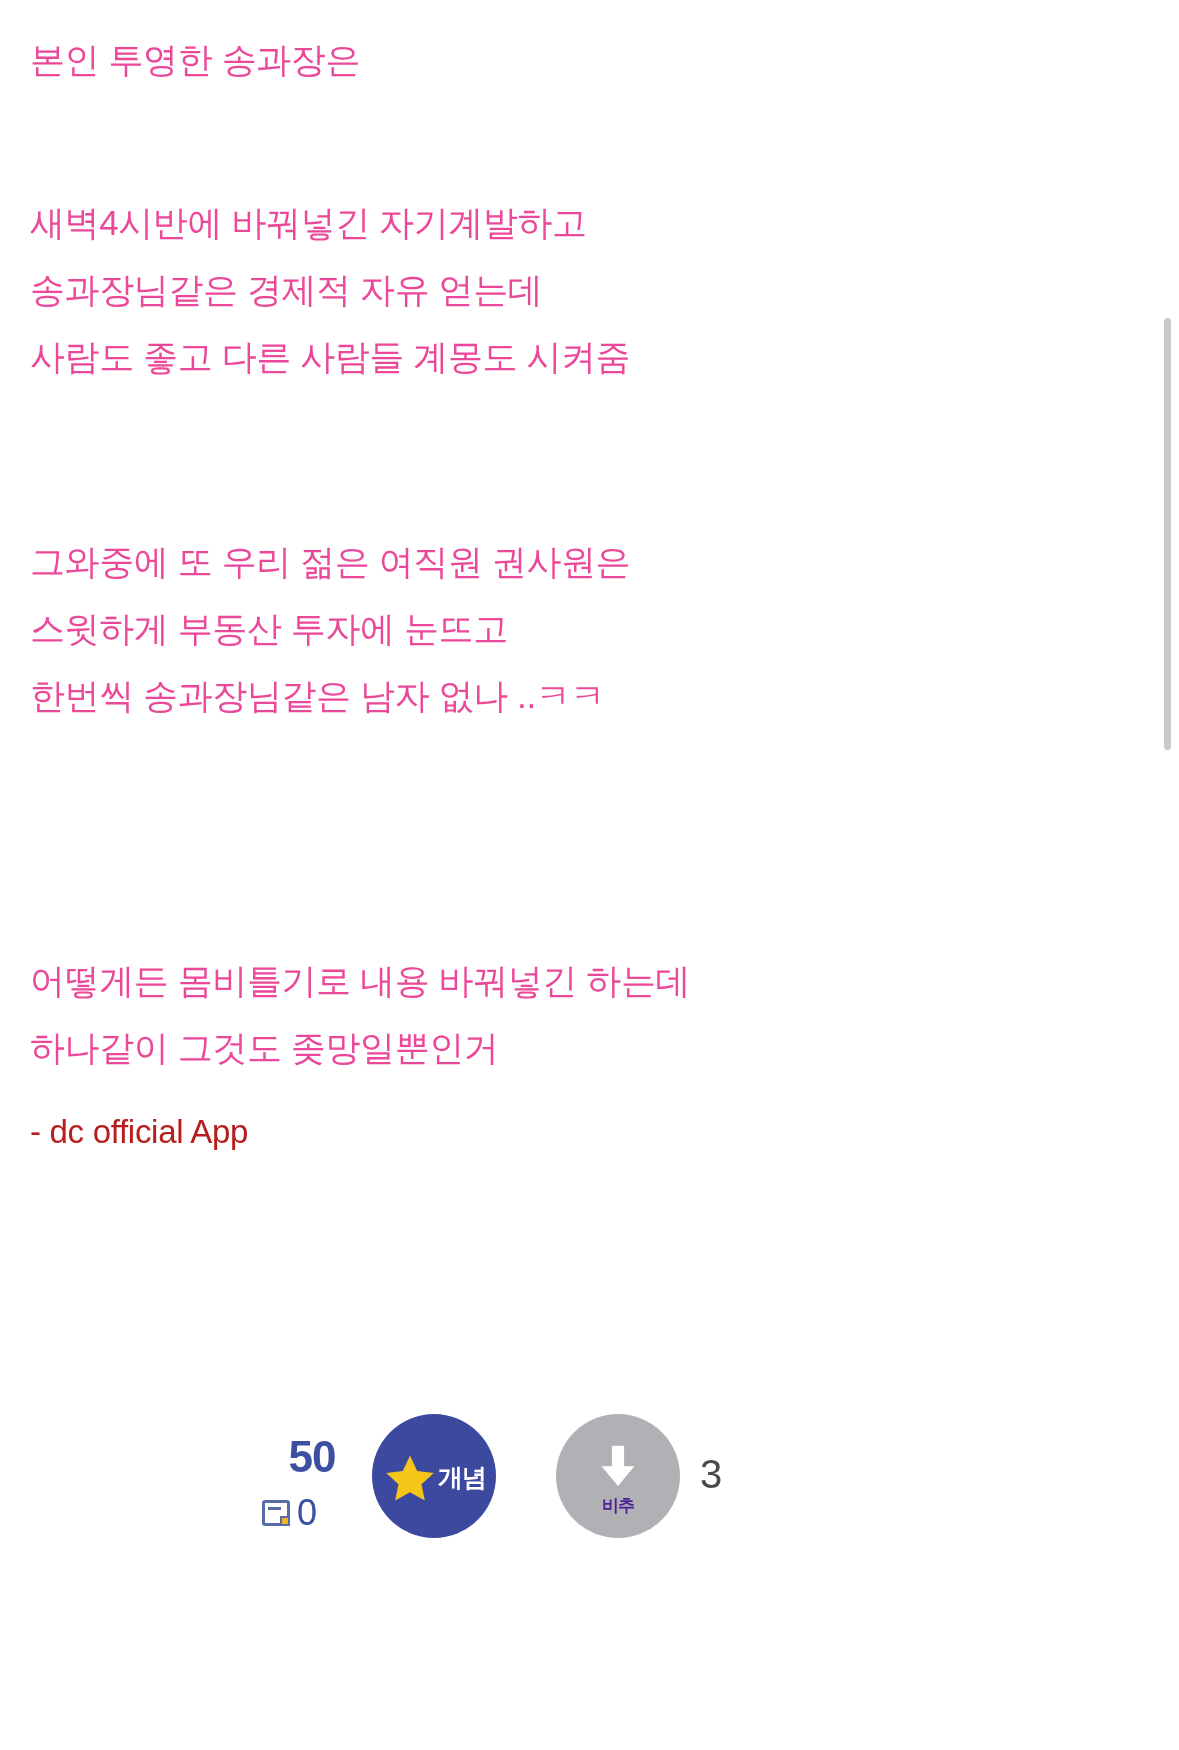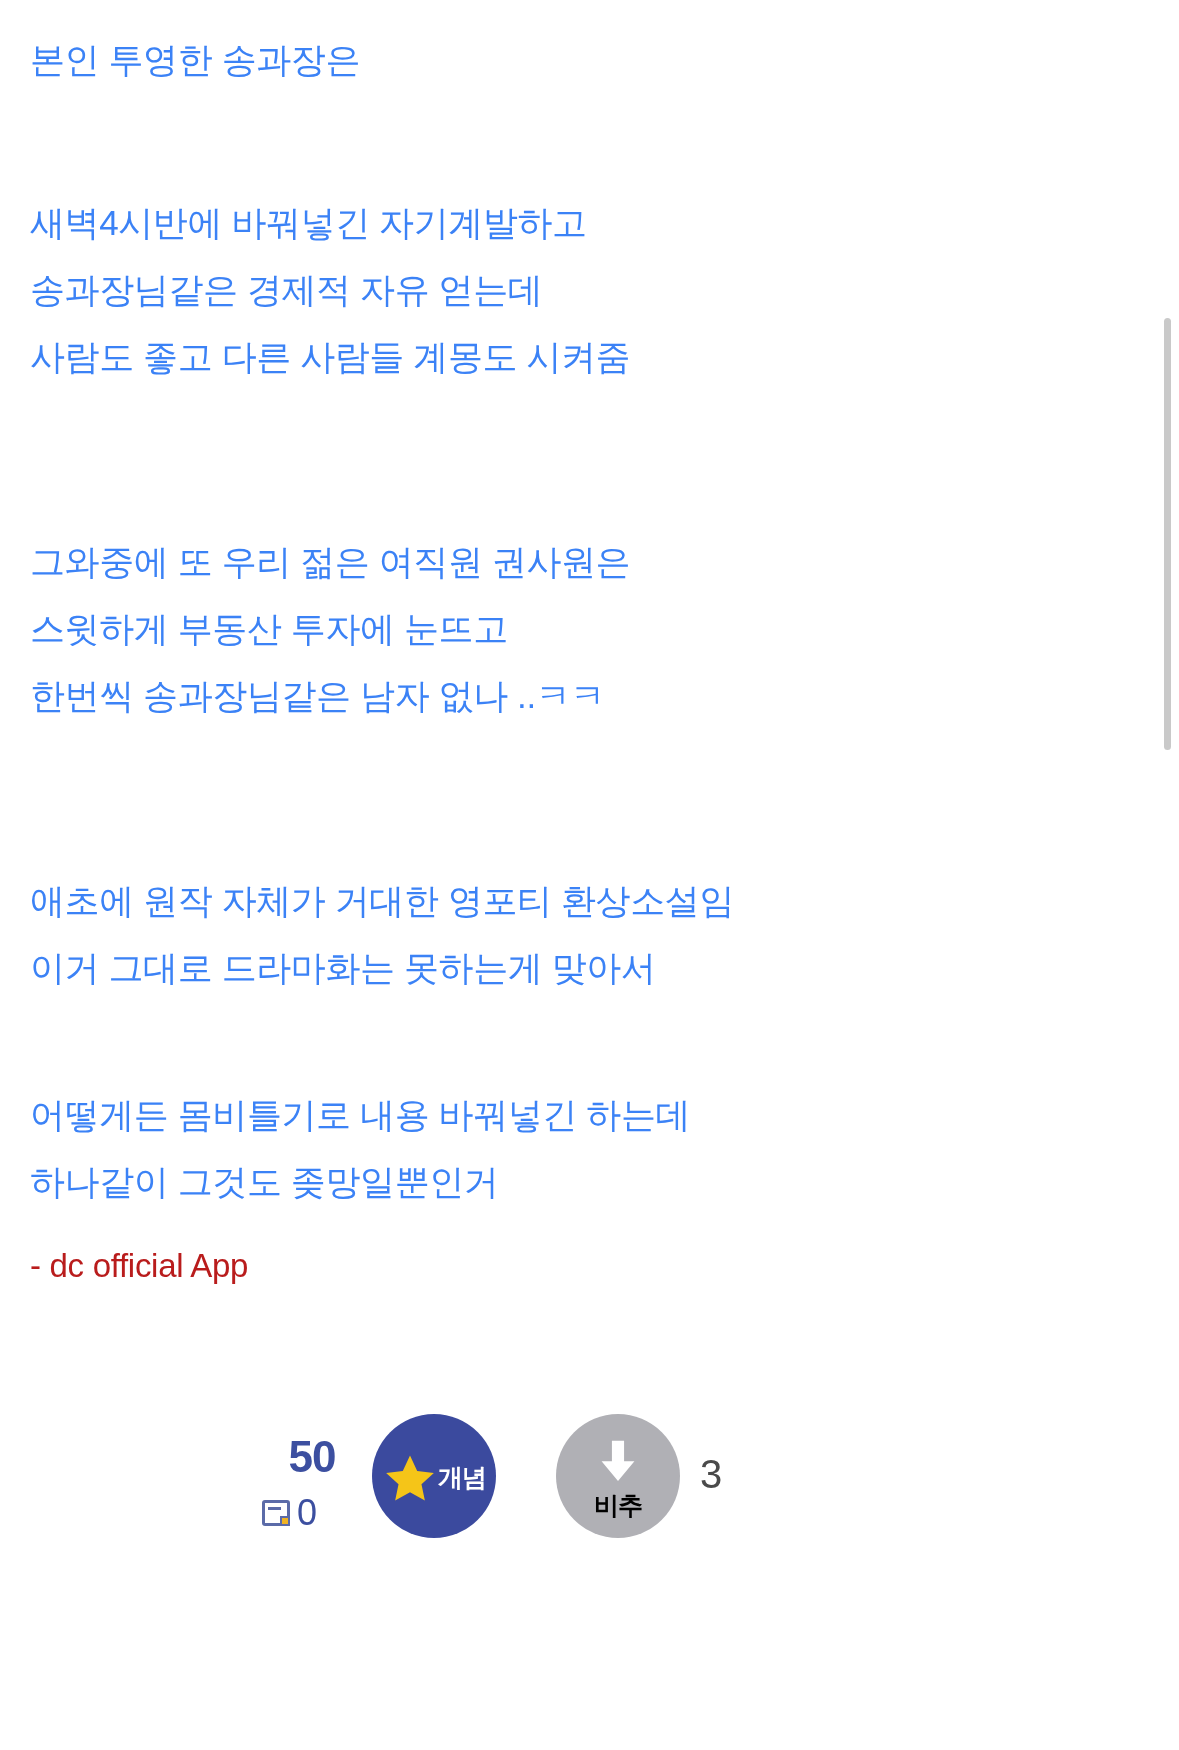--- a/index.html
+++ b/index.html
@@ -27,21 +27,21 @@
   .post-body {
     position: absolute;
     left: 30px;
     top: 26px;
     width: 1020px;
   }
 
   .line {
     font-size: 35px;
     line-height: 67px;
-    color: #3b82f6;
+    color: #ec4899;
     letter-spacing: -0.4px;
     white-space: pre;
   }
 
   .para {
     margin: 0;
   }
 
   .gap-lg { height: 96px; }
   .gap-md { height: 80px; }
@@ -189,22 +189,22 @@
   }
 
   .down-arrow {
     width: 54px;
     height: 54px;
     margin-top: 4px;
     display: block;
   }
 
   .bichu-label {
-    color: #000000;
-    font-size: 25px;
+    color: #4c1d95;
+    font-size: 17px;
     font-weight: bold;
     letter-spacing: -1px;
     margin-top: 0px;
   }
 
   .dislike-count {
     position: absolute;
     left: 700px;
     top: 62px;
     font-size: 40px;
@@ -236,24 +236,20 @@
 
     <div class="para">
       <div class="line">그와중에 또 우리 젊은 여직원 권사원은</div>
       <div class="line">스윗하게 부동산 투자에 눈뜨고</div>
       <div class="line">한번씩 송과장님같은 남자 없나 ..ㅋㅋ</div>
     </div>
 
     <div class="gap-lg"></div>
     <div class="gap-sm"></div>
 
-    <div class="para">
-      <div class="line">애초에 원작 자체가 거대한 영포티 환상소설임</div>
-      <div class="line">이거 그대로 드라마화는 못하는게 맞아서</div>
-    </div>
 
     <div class="gap-md"></div>
 
     <div class="para">
       <div class="line">어떻게든 몸비틀기로 내용 바꿔넣긴 하는데</div>
       <div class="line">하나같이 그것도 좆망일뿐인거</div>
     </div>
 
     <div class="signature">- dc official App</div>
   </div>

